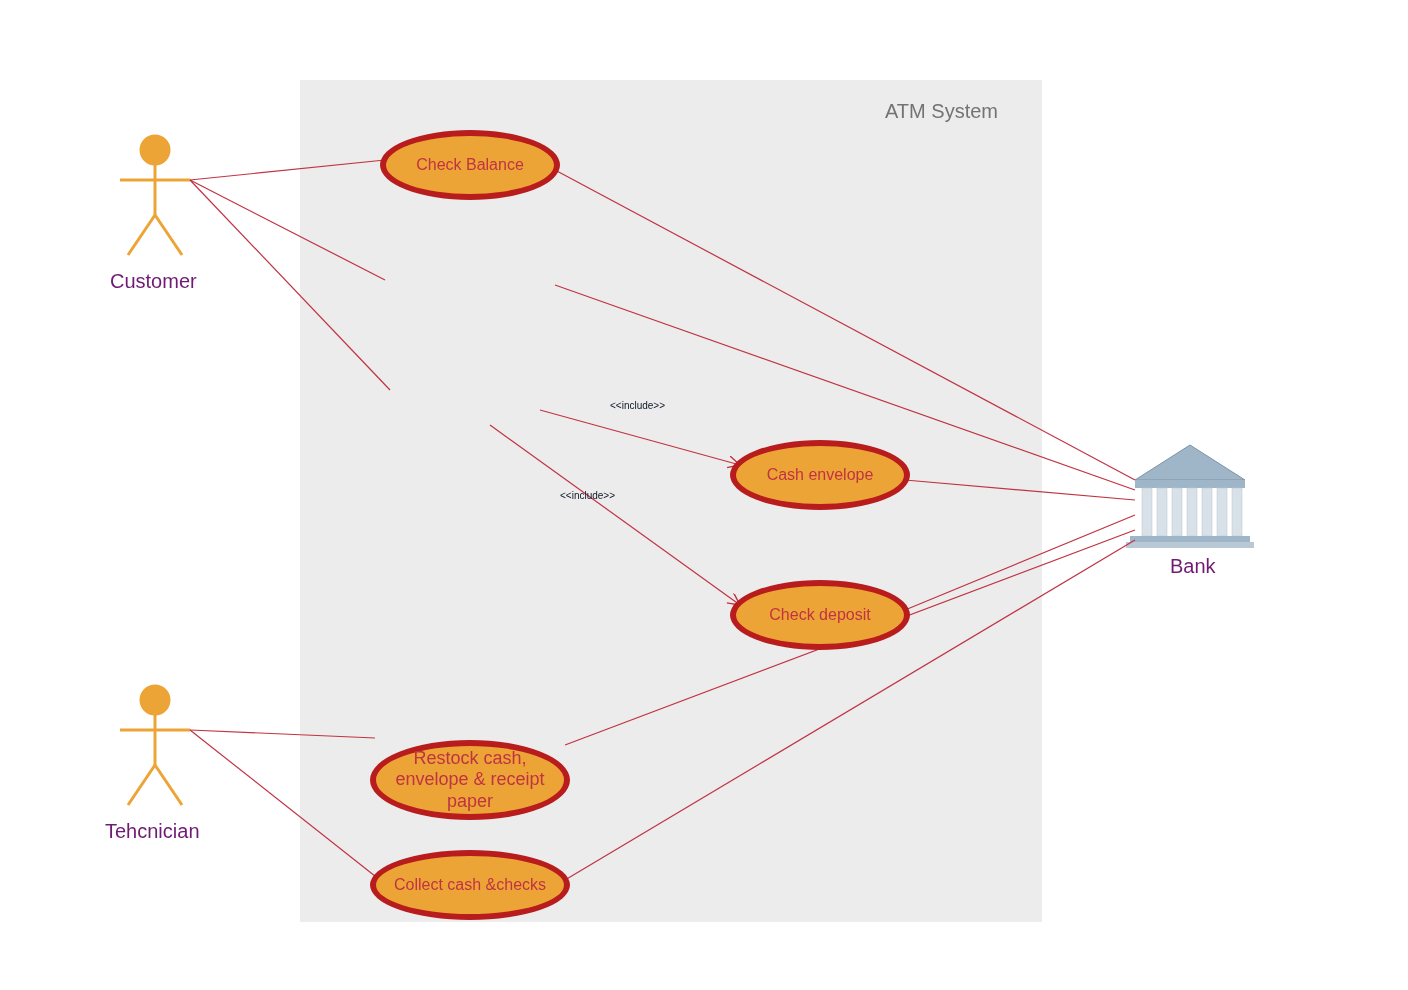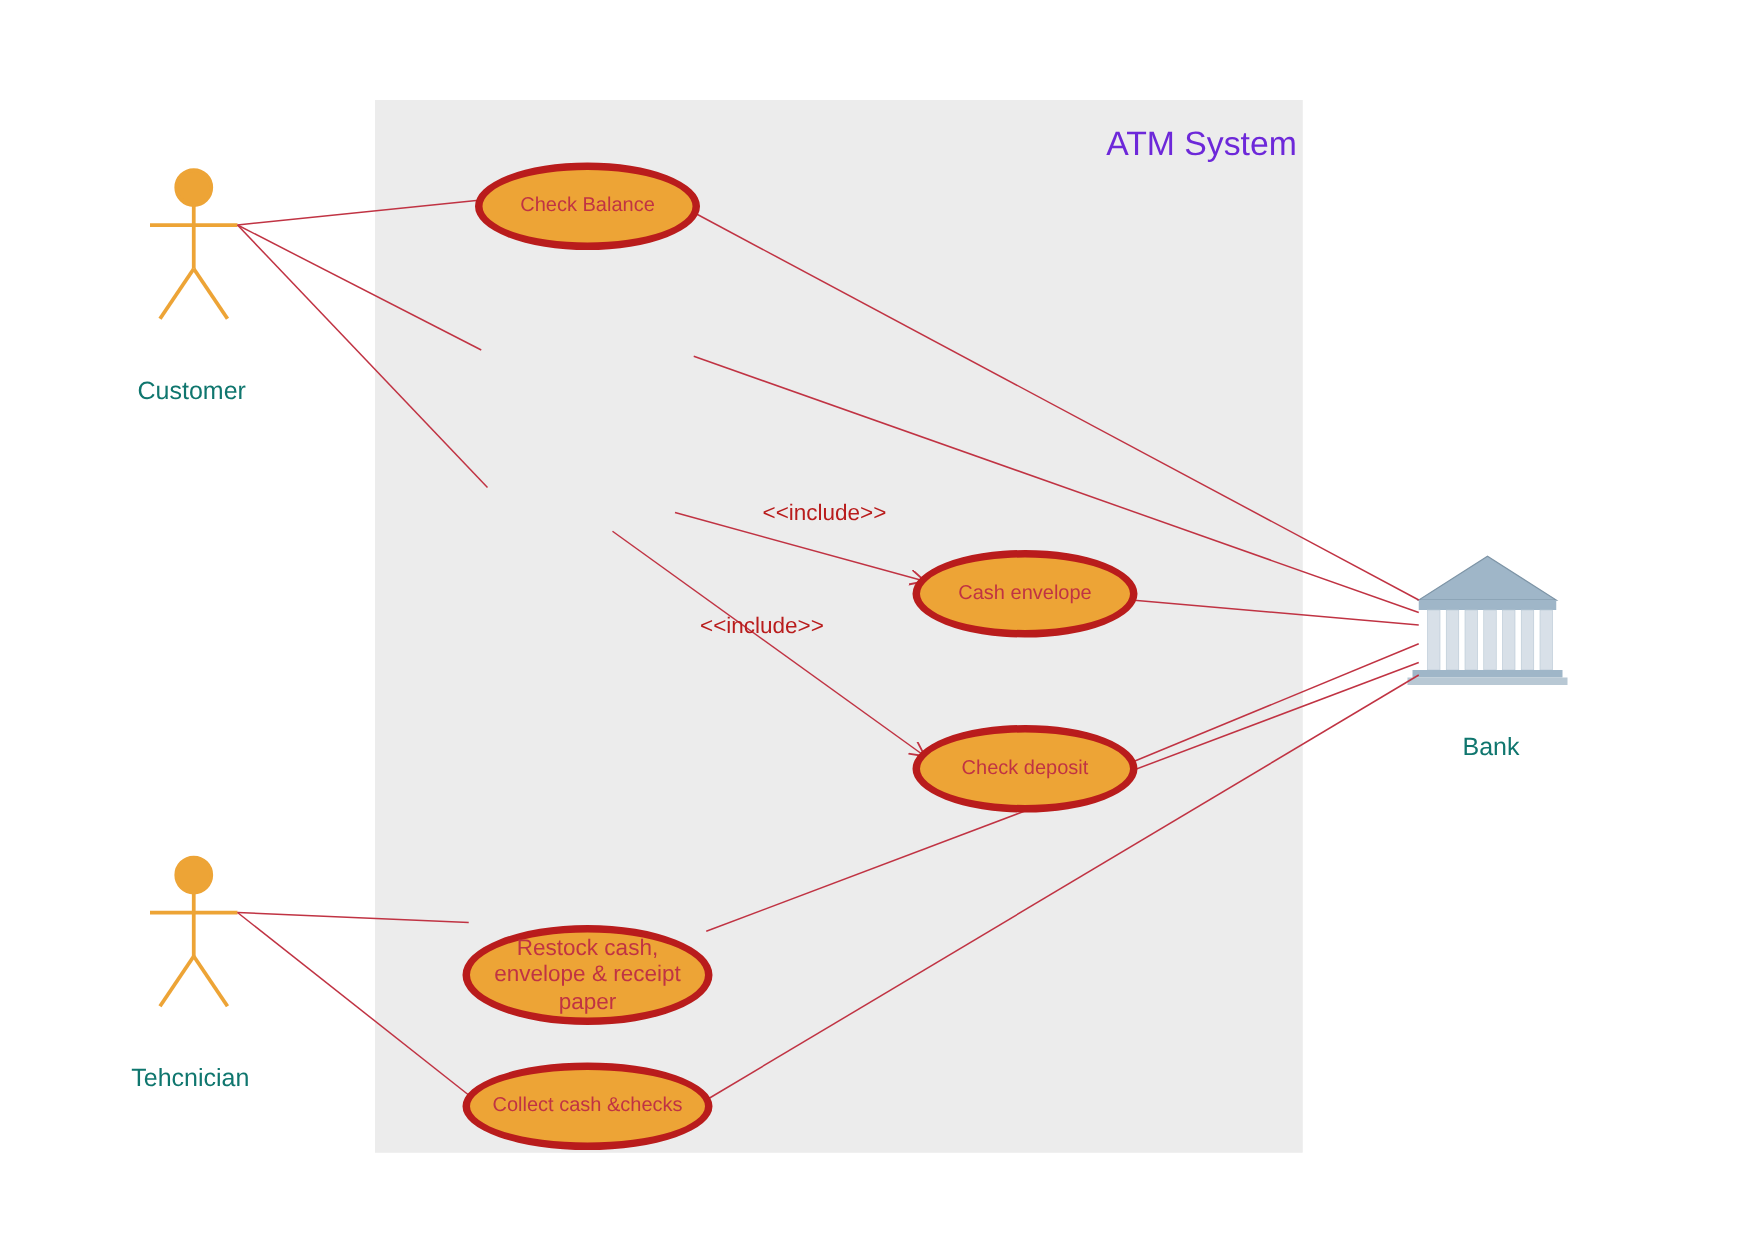--- a/index.html
+++ b/index.html
@@ -15,49 +15,48 @@
     width: 1408px;
     height: 990px;
   }
   .system-box {
     position: absolute;
     background: #ececec;
     border: 1px solid #ececec;
   }
   .system-title {
     position: absolute;
-    color: #6d28d9;
-    font-size: 27px;
+    color: #737373;
+    font-size: 20px;
   }
   .usecase {
     position: absolute;
     background: #eda436;
     border: 6px solid #b91c1c;
     border-radius: 50%;
     display: flex;
     align-items: center;
     justify-content: center;
     text-align: center;
     color: #c03343;
     font-size: 16px;
     line-height: 1.2;
     padding: 4px 10px;
     box-sizing: border-box;
   }
   .actor-label {
     position: absolute;
-    color: #0f766e;
+    color: #701a75;
     font-size: 20px;
     text-align: left;
-    margin-top: 32px;
   }
   .rel-label {
     position: absolute;
-    color: #b91c1c;
-    font-size: 18px;
+    color: #0f172a;
+    font-size: 10px;
   }
   svg {
     position: absolute;
     left: 0;
     top: 0;
     pointer-events: none;
   }
 </style>
 </head>
 <body>

